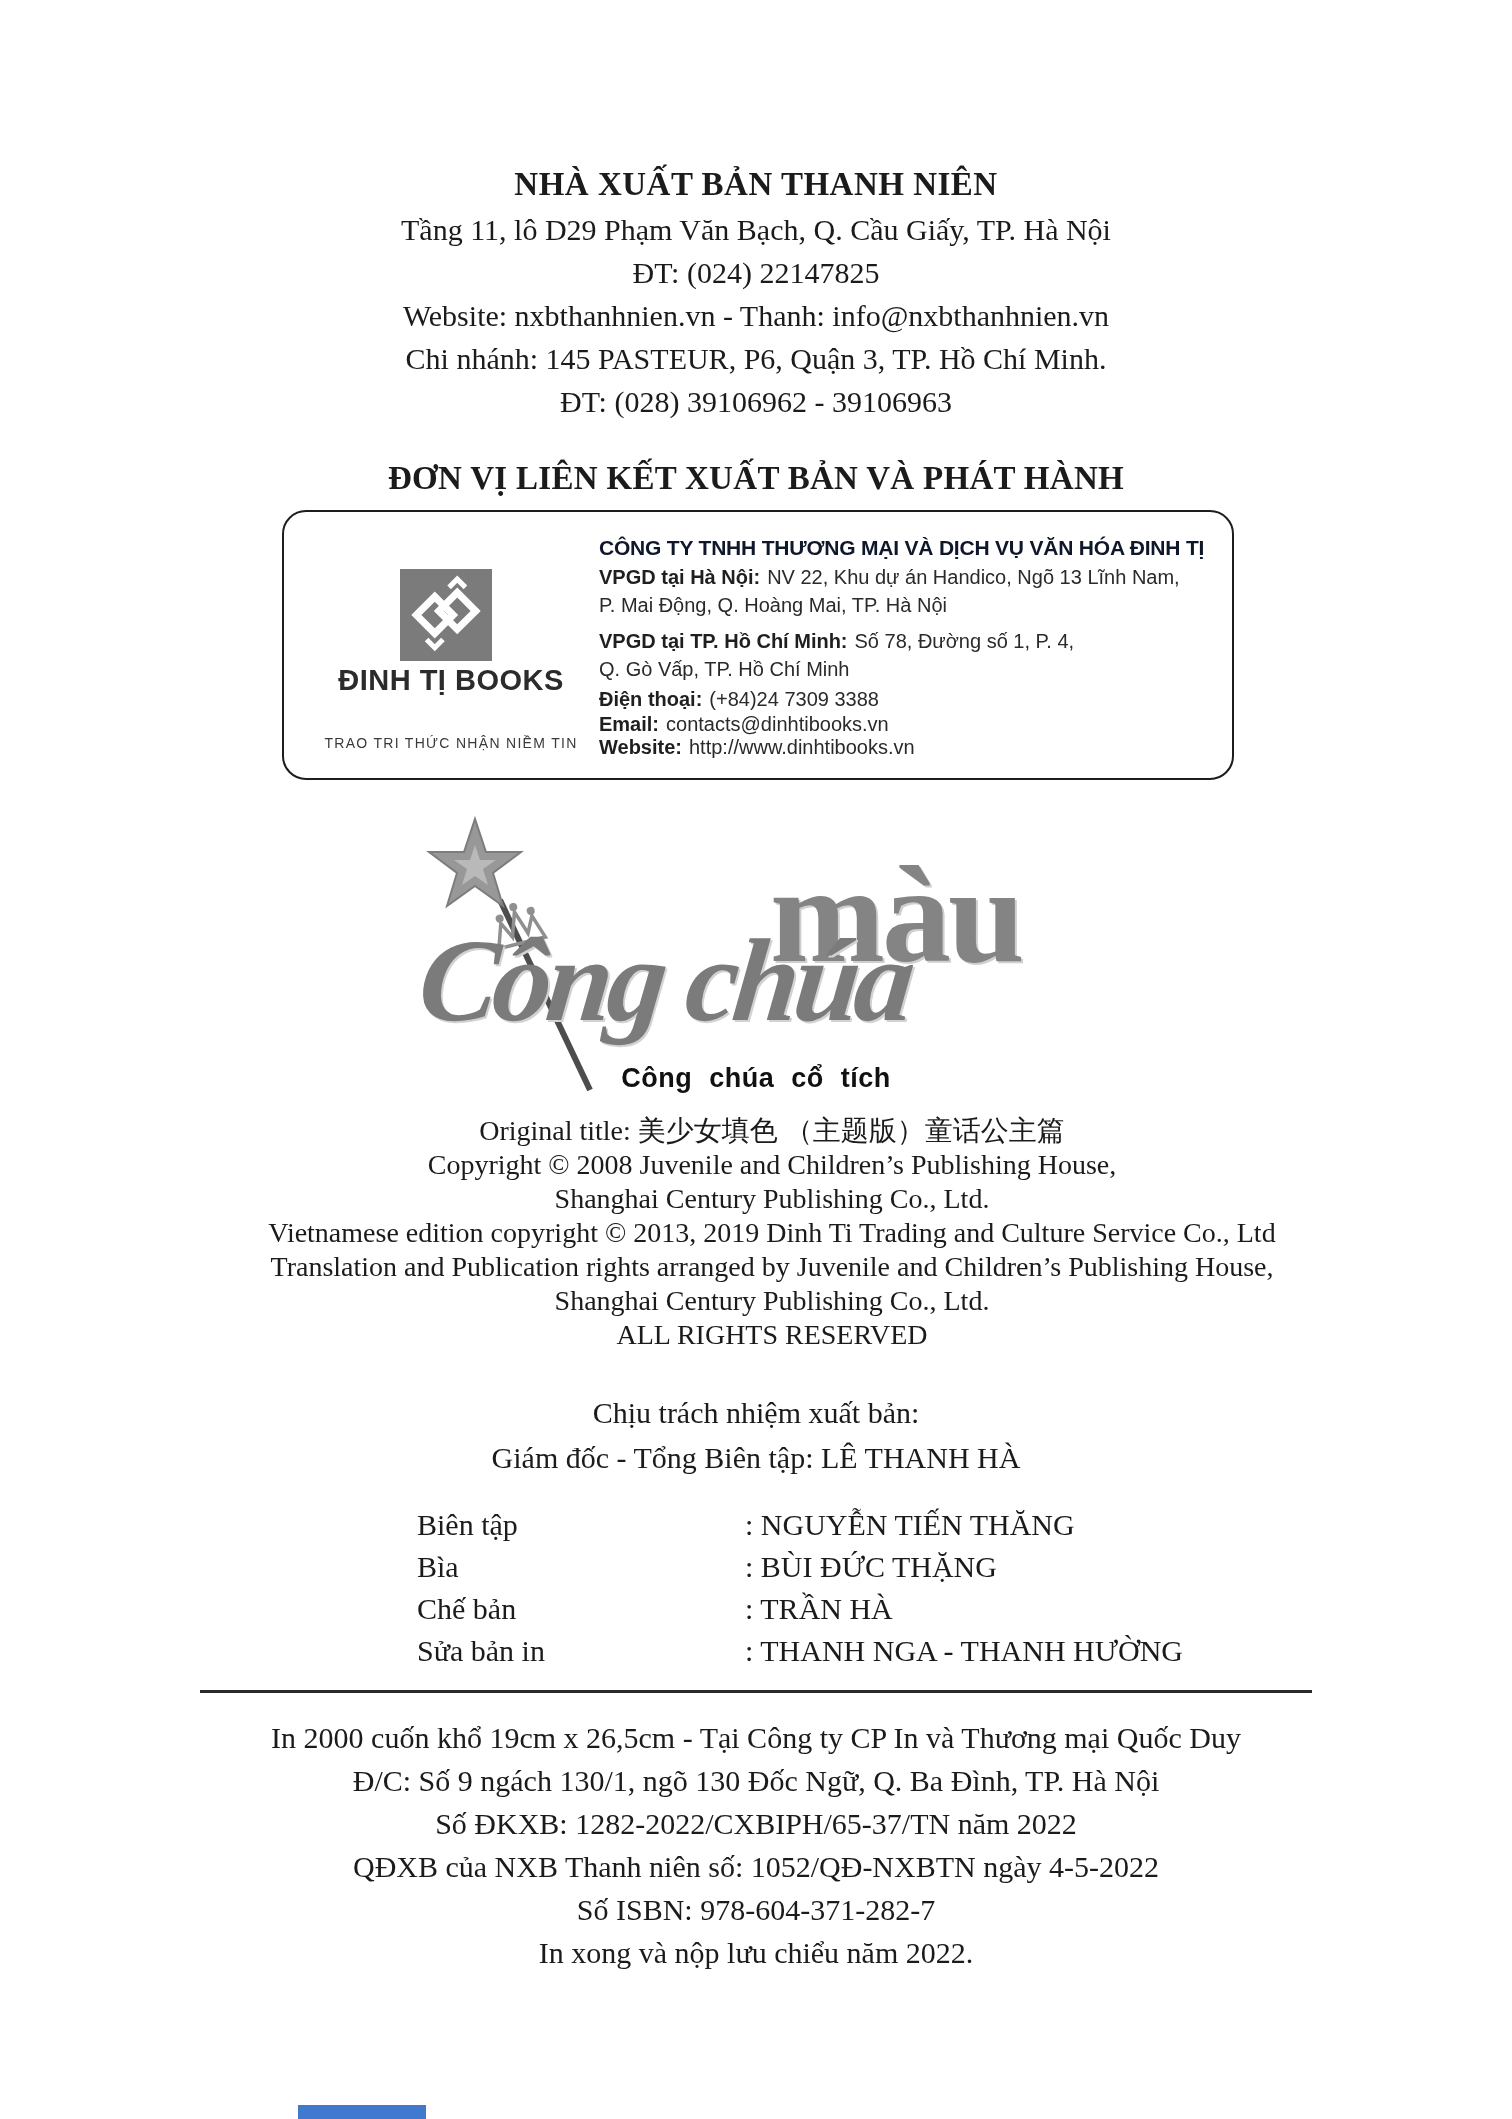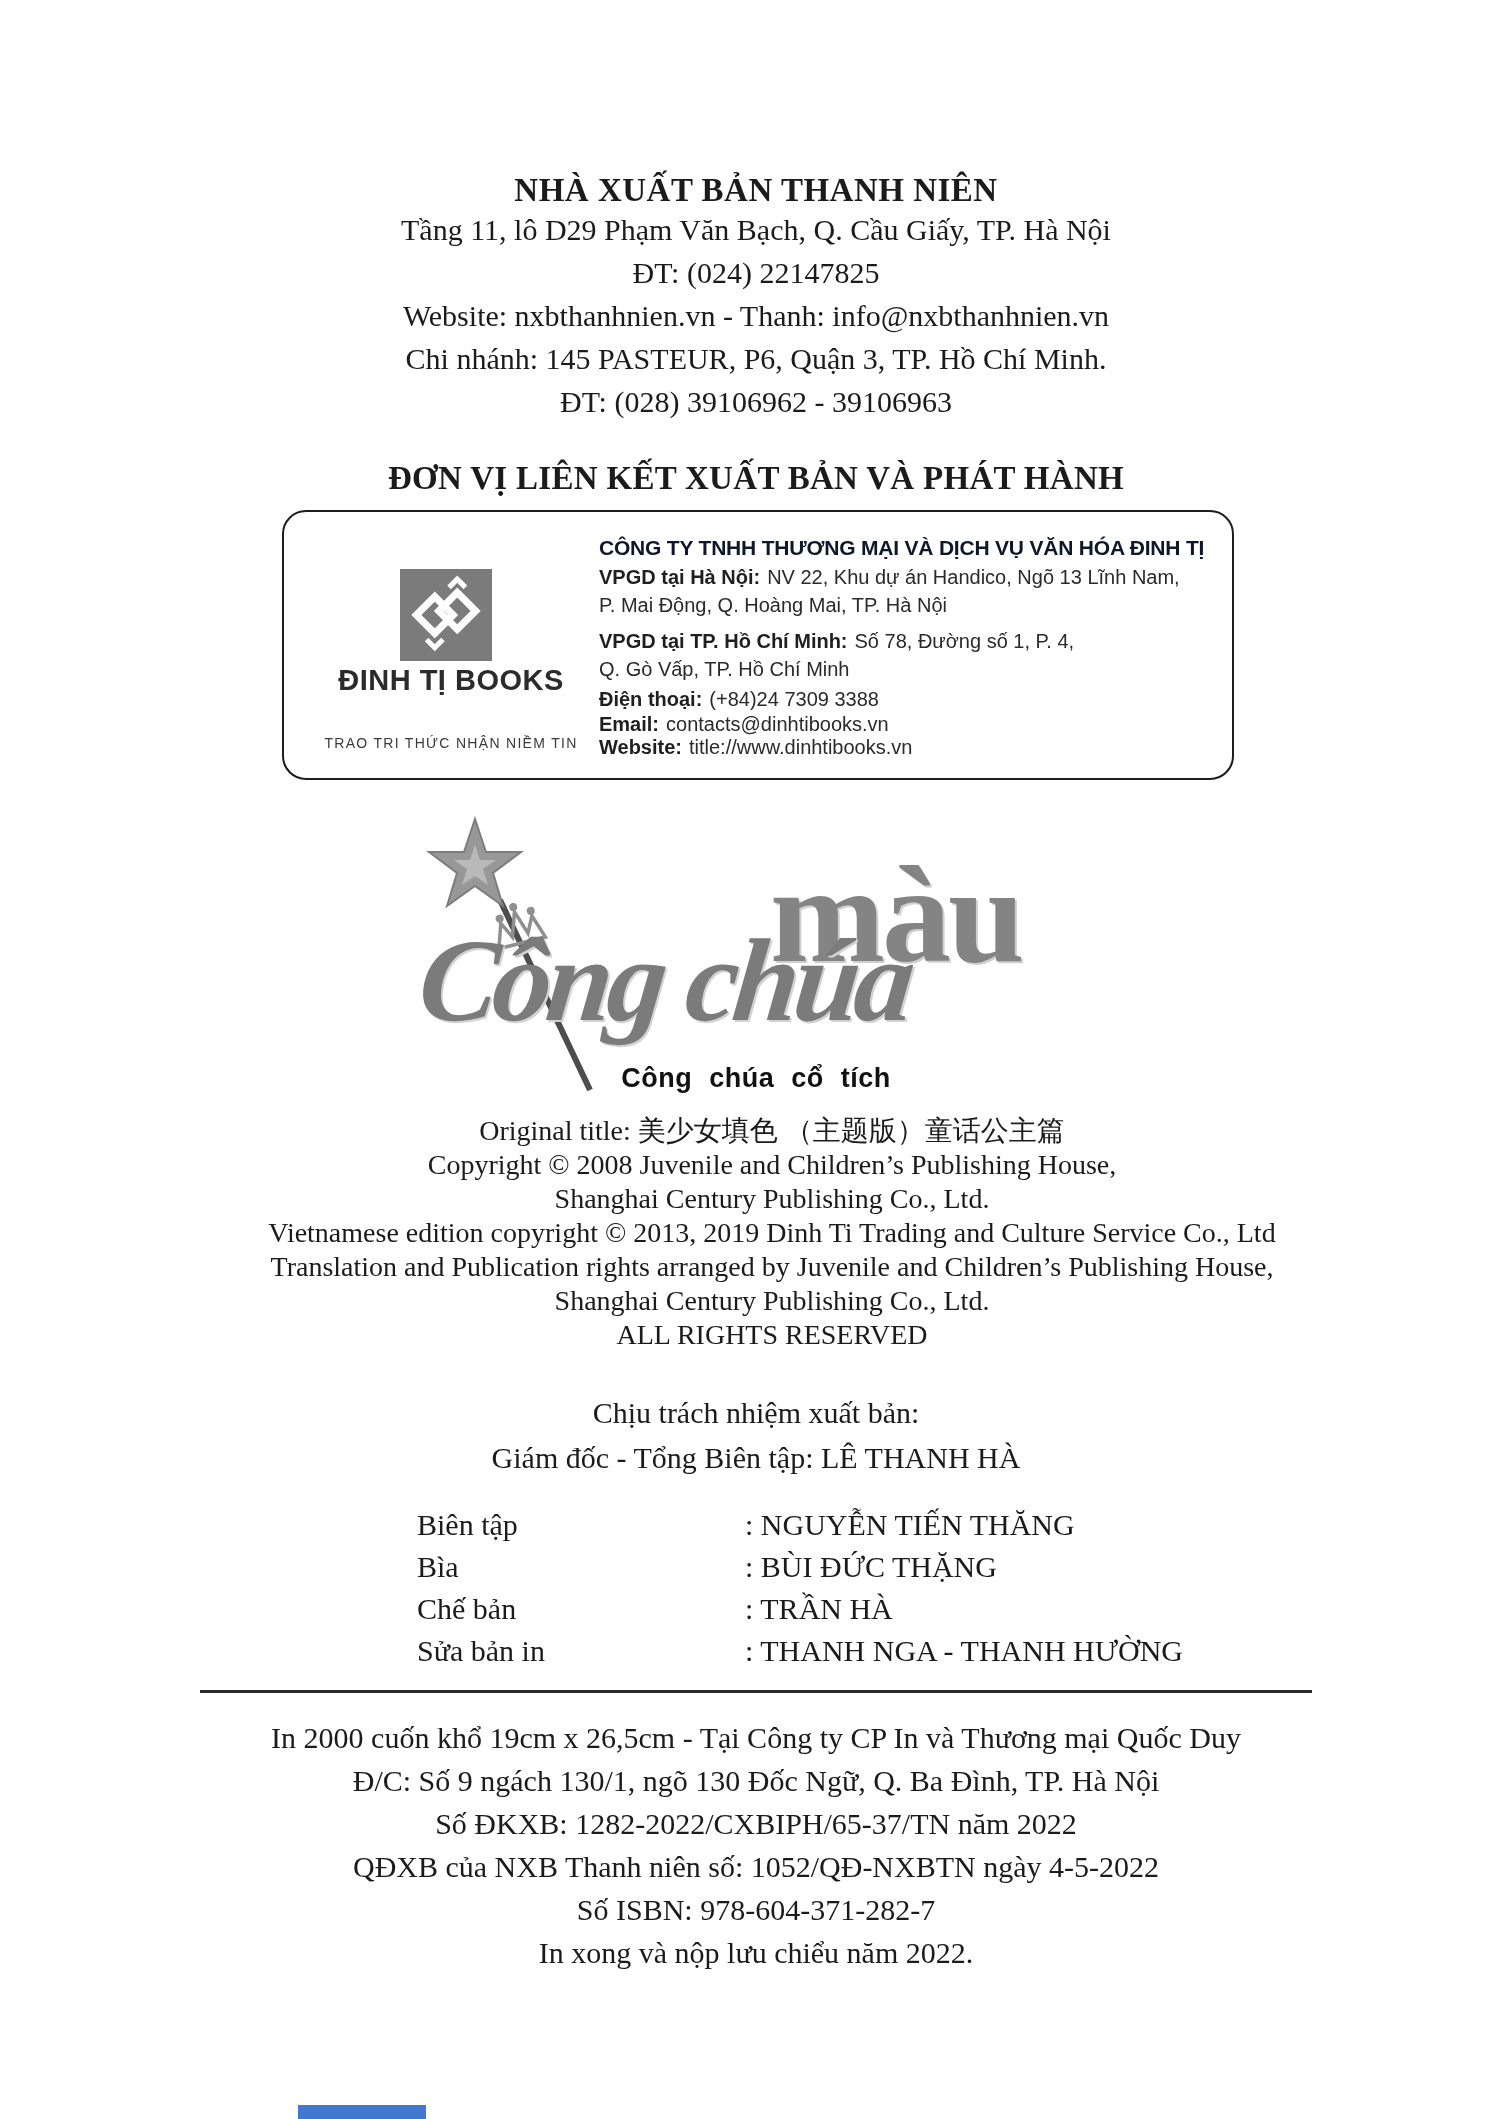--- a/index.html
+++ b/index.html
@@ -1,19 +1,19 @@
 <!DOCTYPE html>
 <html><head>
 <meta charset="utf-8">
 <style>
   html,body{margin:0;padding:0;background:#ffffff;}
   .page{position:relative;width:1512px;height:2119px;background:#ffffff;overflow:hidden;
         font-family:"Liberation Serif", serif;color:#1b1b1b;}
   .centered{position:absolute;left:0;width:1512px;text-align:center;}
-  .pub-name{top:166px;font-size:33px;font-weight:bold;letter-spacing:.5px;margin-top:6px;}
+  .pub-name{top:166px;font-size:33px;font-weight:bold;letter-spacing:.5px;}
   .pub-line{font-size:30px;}
   .l1{top:213px}.l2{top:256px}.l3{top:299px}.l4{top:342px}.l5{top:385px}
   .section-heading{top:460px;font-size:33px;font-weight:bold;letter-spacing:.3px;}
 
   
   .partner-box{position:absolute;left:282px;top:510px;width:948px;height:266px;
                border:2px solid #1d1d1d;border-radius:24px;background:#fff;
                font-family:"Liberation Sans", sans-serif;color:#222;}
   .logo-square{position:absolute;left:116px;top:57px;width:92px;height:92px;}
   .brand-name{position:absolute;left:22px;top:152px;width:290px;text-align:center;
@@ -91,21 +91,21 @@
       <span class="lbl">VPGD tại TP. Hồ Chí Minh:</span><span>Số 78, Đường số 1, P. 4,</span>
     </div>
     <div class="box-line hcm2">Q. Gò Vấp, TP. Hồ Chí Minh</div>
     <div class="box-line ph">
       <span class="lbl">Điện thoại:</span><span>(+84)24 7309 3388</span>
     </div>
     <div class="box-line em">
       <span class="lbl">Email:</span><span>contacts@dinhtibooks.vn</span>
     </div>
     <div class="box-line wb">
-      <span class="lbl">Website:</span><span>title://www.dinhtibooks.vn</span>
+      <span class="lbl">Website:</span><span>http://www.dinhtibooks.vn</span>
     </div>
   </div>
 
   <div class="book-logo">
     <svg class="logo-art" viewBox="0 0 700 300">
       <line x1="100" y1="95" x2="190" y2="285" stroke="#4d4d4d" stroke-width="6"></line>
       <polygon points="75,14 86,47 121,47 93,68 103,101 75,81 47,101 57,68 29,47 64,47" fill="#989898" stroke="#7d7d7d" stroke-width="2"></polygon>
       <polygon points="75,40 80,55 96,55 83,64 88,80 75,71 62,80 67,64 54,55 70,55" fill="#b9b9b9"></polygon>
       <g transform="rotate(-14 120 125)">
         <path d="M95,138 L103,114 L111,130 L119,106 L127,130 L135,114 L143,138 Z" fill="none" stroke="#8f8f8f" stroke-width="3.5"></path>

